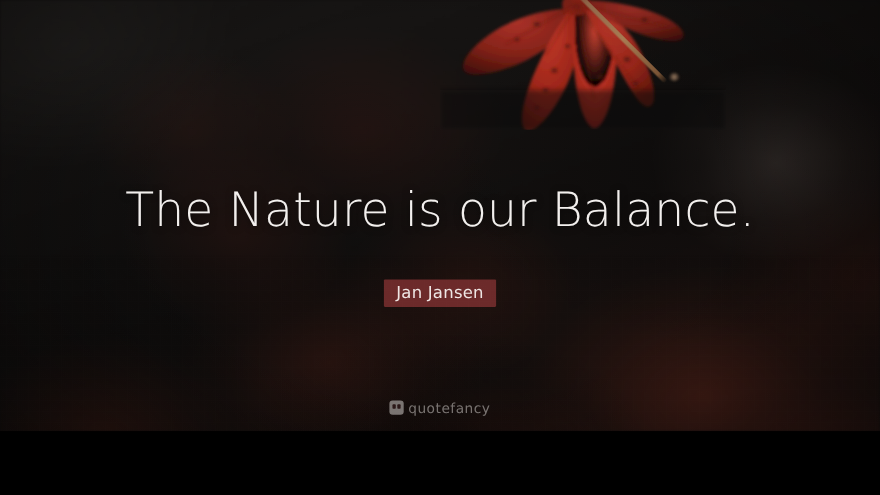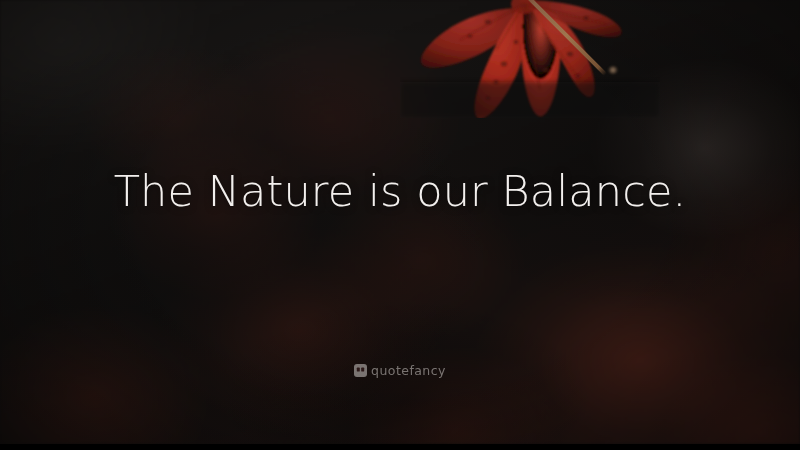--- a/index.html
+++ b/index.html
@@ -7,21 +7,21 @@
     padding: 0;
     background: #000;
   }
   body {
     font-family: "Liberation Sans", sans-serif;
   }
 
   .poster {
     position: relative;
     width: 800px;
-    height: 444px;
+    height: 392px;
     overflow: hidden;
     background: #131111;
   }
 
   
   .bg-base {
     position: absolute;
     inset: 0;
     background:
       radial-gradient(ellipse 150px 120px at 705px 148px, rgba(150,132,124,0.30) 0%, rgba(110,92,86,0.12) 45%, rgba(0,0,0,0) 75%),
@@ -240,20 +240,23 @@
     </svg>
   </div>
 
   <div class="stem"></div>
   <div class="stem-tip"></div>
 
   <div class="bg-vignette"></div>
 
   <div class="quote">The Nature is our Balance.</div>
 
+  <div class="author-row">
+    <span class="author-badge">Jan Jansen</span>
+  </div>
 
   <div class="watermark">
     <span class="wm-logo">
       <svg width="9" height="9" viewBox="0 0 9 9" xmlns="http://www.w3.org/2000/svg" aria-hidden="true">
         <rect x="0.8" y="1.6" width="3" height="4" rx="0.7" fill="#3a2020"></rect>
         <rect x="5.2" y="1.6" width="3" height="4" rx="0.7" fill="#3a2020"></rect>
       </svg>
     </span>
     <span class="wm-text">quotefancy</span>
   </div>

